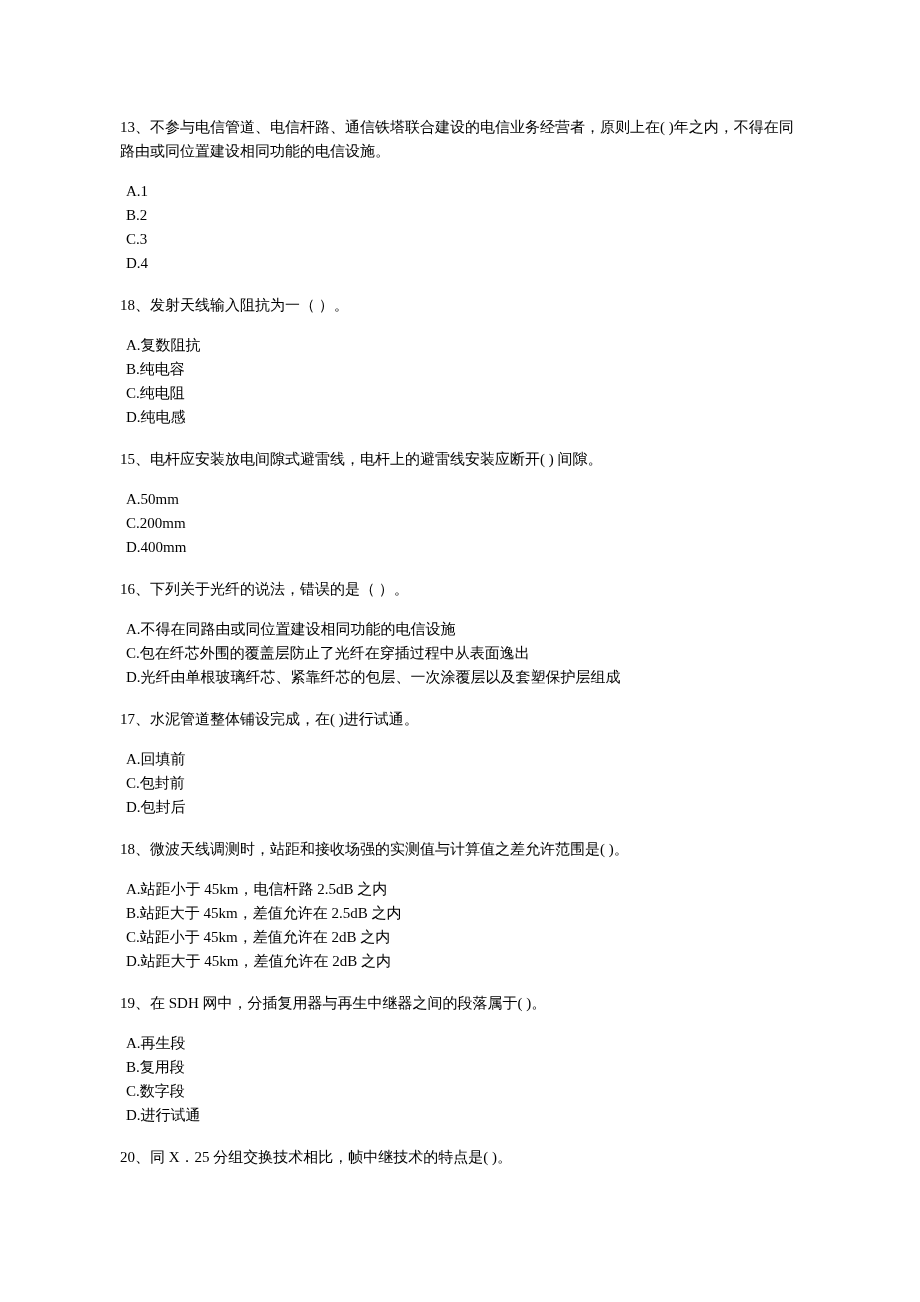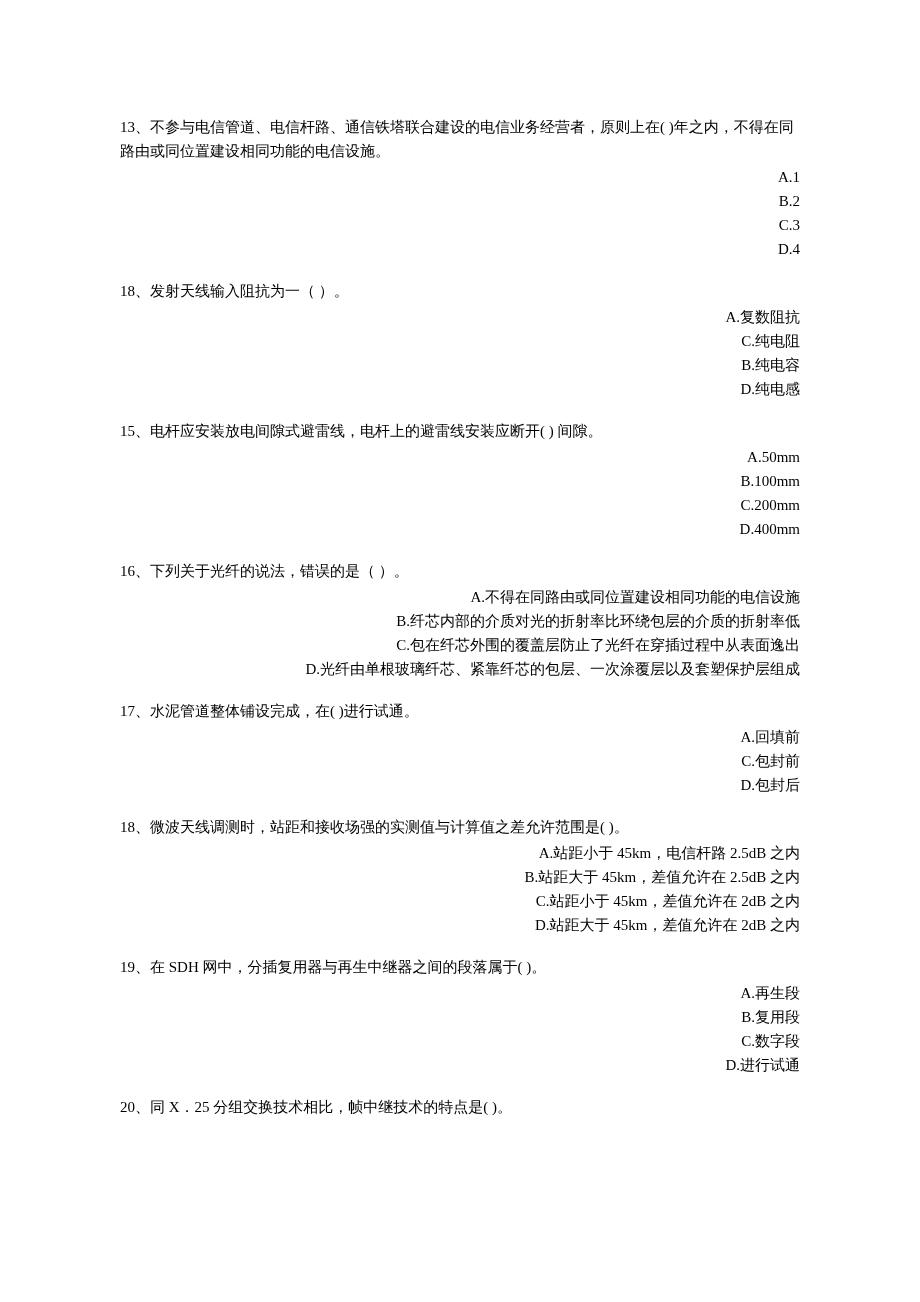--- a/index.html
+++ b/index.html
@@ -17,23 +17,22 @@
     padding: 115px 120px 60px 120px;
     box-sizing: border-box;
   }
   .question {
     margin-bottom: 18px;
   }
   .stem {
     margin: 0;
   }
   .options {
-    margin-top: 2px;
+    margin-top: 16px;
     padding-left: 6px;
-    text-align: right;
   }
   .option-line {
     margin: 0;
   }
 </style>
 </head>
 <body>
 
 <div class="page">
 
@@ -44,41 +43,39 @@
       <p class="option-line">B.2</p>
       <p class="option-line">C.3</p>
       <p class="option-line">D.4</p>
     </div>
   </div>
 
   <div class="question">
     <p class="stem">18、发射天线输入阻抗为一（   ）。</p>
     <div class="options">
       <p class="option-line">A.复数阻抗</p>
+      <p class="option-line">B.纯电容</p>
       <p class="option-line">C.纯电阻</p>
-      <p class="option-line">B.纯电容</p>
       <p class="option-line">D.纯电感</p>
     </div>
   </div>
 
   <div class="question">
     <p class="stem">15、电杆应安装放电间隙式避雷线，电杆上的避雷线安装应断开( ) 间隙。</p>
     <div class="options">
       <p class="option-line">A.50mm</p>
-      <p class="option-line">B.100mm</p>
       <p class="option-line">C.200mm</p>
       <p class="option-line">D.400mm</p>
     </div>
   </div>
 
   <div class="question">
     <p class="stem">16、下列关于光纤的说法，错误的是（ ）。</p>
     <div class="options">
       <p class="option-line">A.不得在同路由或同位置建设相同功能的电信设施</p>
-      <p class="option-line">B.纤芯内部的介质对光的折射率比环绕包层的介质的折射率低</p>
       <p class="option-line">C.包在纤芯外围的覆盖层防止了光纤在穿插过程中从表面逸出</p>
       <p class="option-line">D.光纤由单根玻璃纤芯、紧靠纤芯的包层、一次涂覆层以及套塑保护层组成</p>
     </div>
   </div>
 
   <div class="question">
     <p class="stem">17、水泥管道整体铺设完成，在( )进行试通。</p>
     <div class="options">
       <p class="option-line">A.回填前</p>
       <p class="option-line">C.包封前</p>

